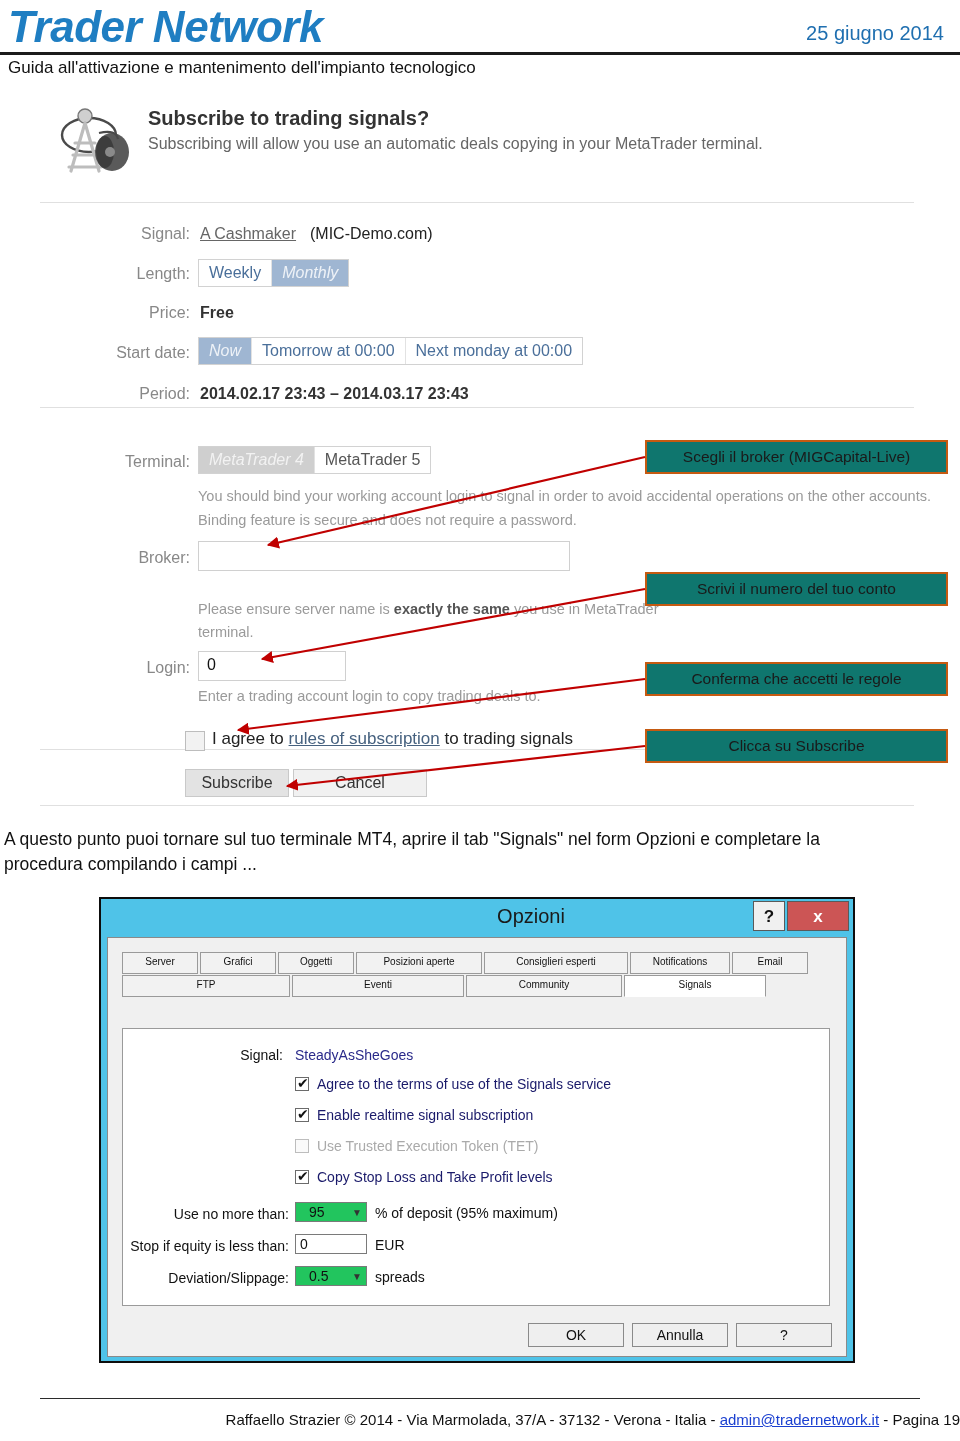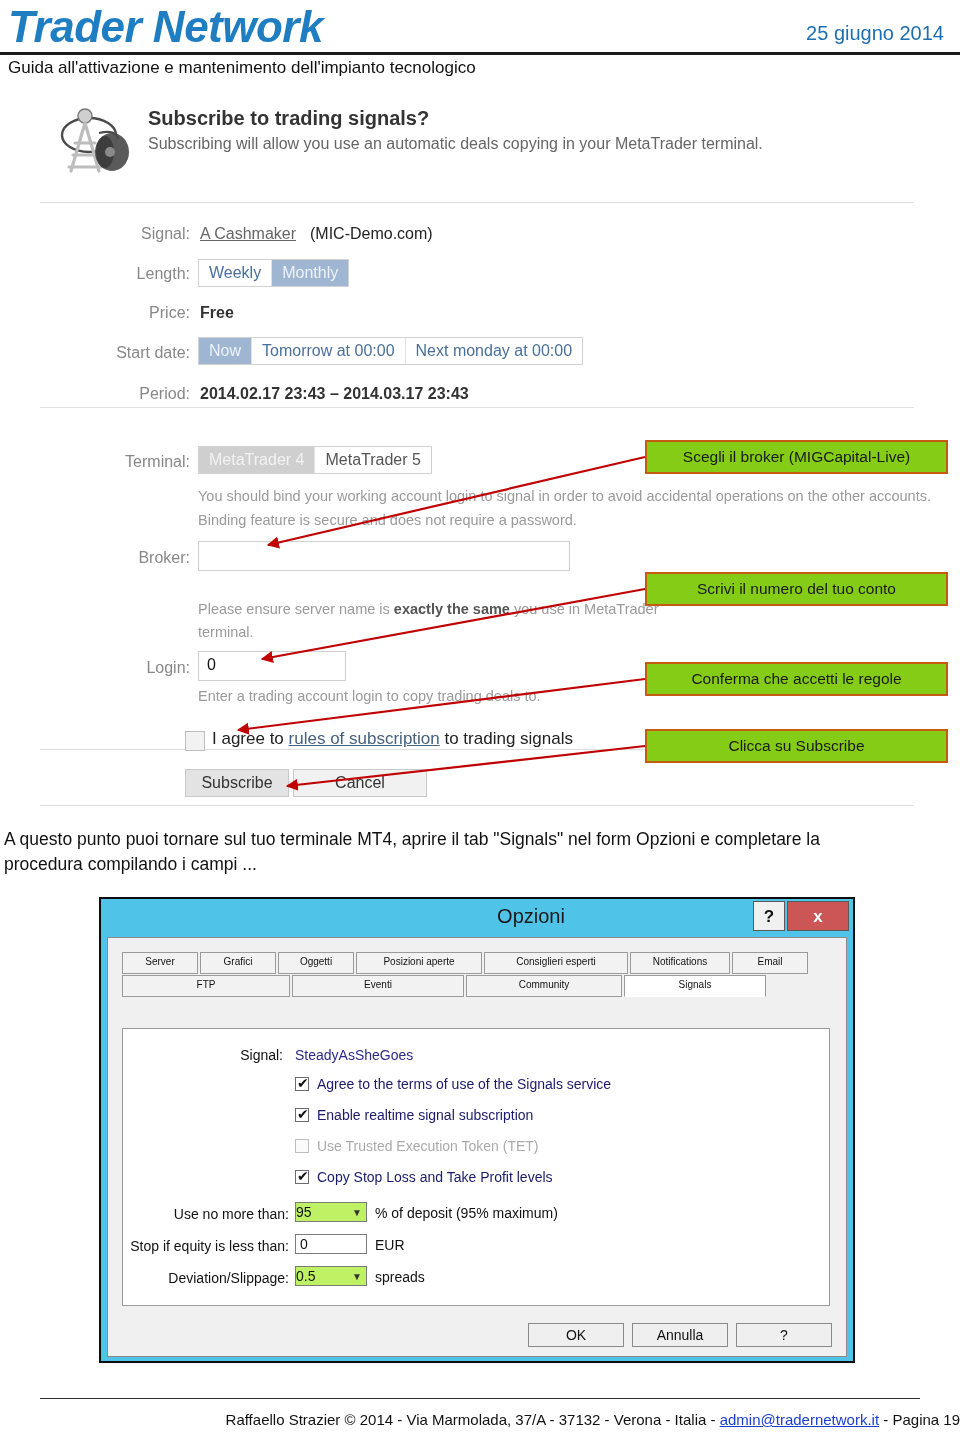--- a/index.html
+++ b/index.html
@@ -80,21 +80,21 @@
   .seg {
     position: absolute; display: flex;
     border: 1px solid #d2d2d2; background: #fff;
   }
   .seg > span {
     padding: 4px 10px; font-size: 16px; color: #4a6f9a;
     border-right: 1px solid #e2e2e2; white-space: nowrap;
   }
   .seg > span:last-child { border-right: none; }
   .seg > span.on {
-    background: #9fb6d2; color: #eef2f7;
+    background: #9fb6d2; color: #eef2f7; font-style: italic;
   }
   .seg.gray > span { color: #555; }
   .seg.gray > span.on { background: #cfcfcf; color: #f2f2f2; }
   .ftextbox {
     position: absolute; border: 1px solid #d0d0d0; background: #fff;
     font-size: 16px; color: #333; box-sizing: border-box;
     padding: 4px 8px; line-height: 1.1;
   }
   #agree-check {
     position: absolute; width: 18px; height: 18px;
@@ -107,21 +107,21 @@
   #agree-text a { color: #46617f; text-decoration: underline; }
   .fbtn {
     position: absolute; border: 1px solid #c9c9c9;
     background: #f1f1f1; font-size: 16px; color: #333;
     text-align: center; box-sizing: border-box; padding-top: 4px;
   }
   .fbtn.prim { background: #e3e3e3; }
 
   
   .callout {
-    position: absolute; background: #84cc16;
+    position: absolute; background: #0f766e;
     border: 2px solid #C55A11;
     box-sizing: border-box;
     font-size: 15.5px; color: #1a1a1a;
     display: flex; align-items: center; justify-content: center;
     text-align: center;
     white-space: nowrap;
   }
   #arrows {
     position: absolute; left: 0; top: 0; width: 960px; height: 1441px;
     pointer-events: none;
@@ -199,24 +199,24 @@
   .dchktext {
     position: absolute; font-size: 14px; color: #1a1a6a; white-space: nowrap;
   }
   .dchktext.dis { color: #aaaaaa; }
   .dinput {
     position: absolute; border: 1px solid #7a7a7a; background: #fff;
     box-sizing: border-box; font-size: 14px; color: #111;
     padding: 1px 4px; height: 20px; line-height: 17px;
   }
   .dselect {
-    position: absolute; border: 1px solid #7a7a7a; background: #bef264;
+    position: absolute; border: 1px solid #7a7a7a; background: #22c55e;
     box-sizing: border-box; font-size: 14px; color: #111;
     height: 20px; display: flex; align-items: center;
-    padding-left: 0; justify-content: space-between;
+    padding-left: 13px; justify-content: space-between;
   }
   .dselect .chev { font-size: 10px; color: #333; padding-right: 4px; }
   .dsuffix {
     position: absolute; font-size: 14px; color: #111; white-space: nowrap;
   }
   .dbtn {
     position: absolute; border: 1px solid #8a8a8a; background: #efefef;
     font-size: 14px; color: #111; text-align: center;
     box-sizing: border-box; height: 24px; line-height: 22px;
   }

